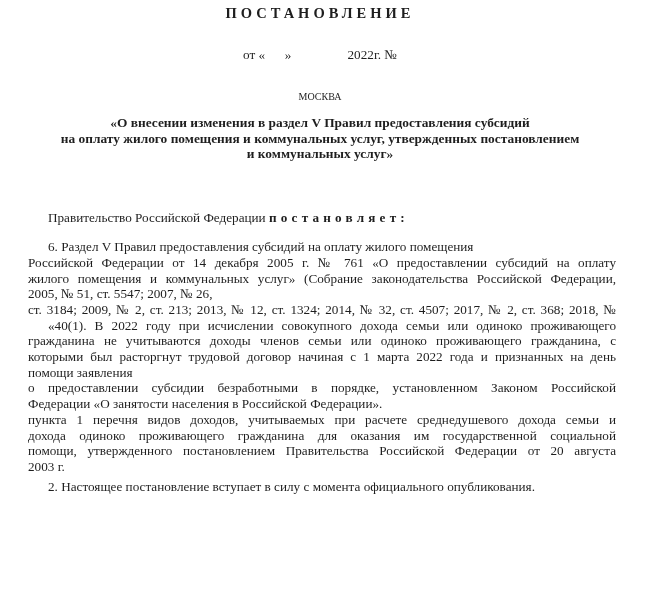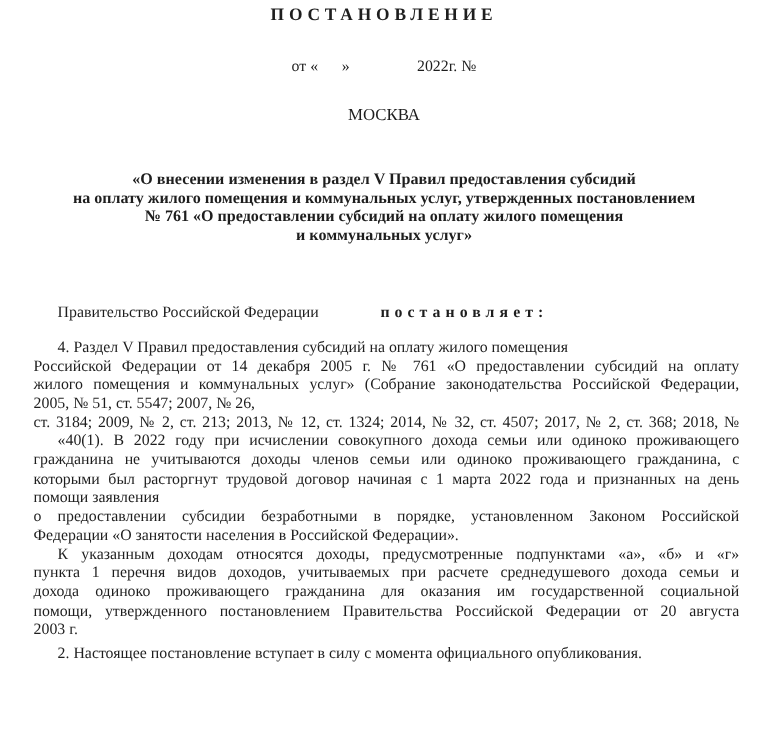--- a/index.html
+++ b/index.html
@@ -27,40 +27,39 @@
   .dateline {
     margin-top: 26px;
     text-align: center;
     font-size: 13.2px;
     line-height: 16px;
     white-space: pre;
   }
   .city {
     margin-top: 26px;
     text-align: center;
-    font-size: 14px;
+    font-size: 10px;
     line-height: 16px;
   }
   .subject {
-    margin-top: 36px;
+    margin-top: 10px;
     text-align: center;
     font-weight: bold;
     font-size: 13.4px;
     line-height: 15.7px;
   }
   .preamble {
     margin: 48px 24px 0 28px;
     font-size: 13.2px;
     line-height: 16px;
     text-indent: 20px;
   }
   .preamble .verb {
     font-weight: bold;
     letter-spacing: 4.2px;
-    margin-left: 48px;
   }
   .bodytext {
     margin: 13px 24px 0 28px;
     font-size: 13.2px;
     line-height: 15.7px;
   }
   .bline {
     text-align: left;
     white-space: normal;
   }
@@ -79,41 +78,39 @@
 
   <div class="title">ПОСТАНОВЛЕНИЕ</div>
 
   <div class="dateline">от «      »                 2022г. №</div>
 
   <div class="city">МОСКВА</div>
 
   <div class="subject">
       <div class="subject-line">«О внесении изменения в раздел V Правил предоставления субсидий</div>
       <div class="subject-line">на оплату жилого помещения и коммунальных услуг, утвержденных постановлением</div>
-      <div class="subject-line">№ 761 «О предоставлении субсидий на оплату жилого помещения</div>
       <div class="subject-line">и коммунальных услуг»</div>
     </div>
 
   <p class="preamble">
     <span>Правительство Российской Федерации </span><span class="verb">постановляет:</span>
   </p>
 
   <div class="bodytext">
-      <div class="bline ind">4. Раздел V Правил предоставления субсидий на оплату жилого помещения</div>
+      <div class="bline ind">6. Раздел V Правил предоставления субсидий на оплату жилого помещения</div>
       <div class="bline just">Российской Федерации от 14 декабря 2005 г. № 761 «О предоставлении субсидий на оплату</div>
       <div class="bline just">жилого помещения и коммунальных услуг» (Собрание законодательства Российской Федерации,</div>
       <div class="bline">2005, № 51, ст. 5547; 2007, № 26,</div>
       <div class="bline just">ст. 3184; 2009, № 2, ст. 213; 2013, № 12, ст. 1324; 2014, № 32, ст. 4507; 2017, № 2, ст. 368; 2018, №</div>
       <div class="bline just ind">«40(1). В 2022 году при исчислении совокупного дохода семьи или одиноко проживающего</div>
       <div class="bline just">гражданина не учитываются доходы членов семьи или одиноко проживающего гражданина, с</div>
       <div class="bline just">которыми был расторгнут трудовой договор начиная с 1 марта 2022 года и признанных на день</div>
       <div class="bline">помощи заявления</div>
       <div class="bline just">о предоставлении субсидии безработными в порядке, установленном Законом Российской</div>
       <div class="bline">Федерации «О занятости населения в Российской Федерации».</div>
-      <div class="bline just ind">К указанным доходам относятся доходы, предусмотренные подпунктами «а», «б» и «г»</div>
       <div class="bline just">пункта 1 перечня видов доходов, учитываемых при расчете среднедушевого дохода семьи и</div>
       <div class="bline just">дохода одиноко проживающего гражданина для оказания им государственной социальной</div>
       <div class="bline just">помощи, утвержденного постановлением Правительства Российской Федерации от 20 августа</div>
       <div class="bline">2003 г.</div>
       <div class="bline ind" style="margin-top: 4px;">2. Настоящее постановление вступает в силу с момента официального опубликования.</div>
     </div>
 
 </div>
 
 </body></html>

